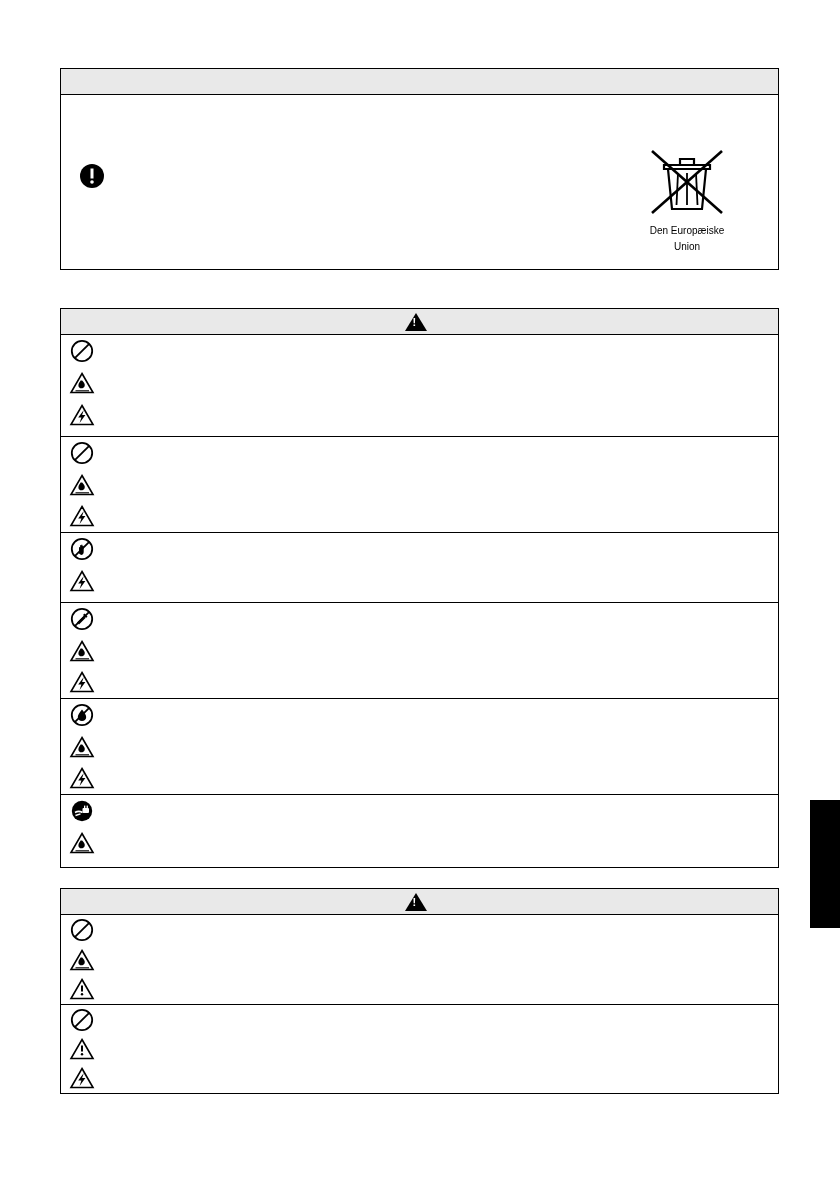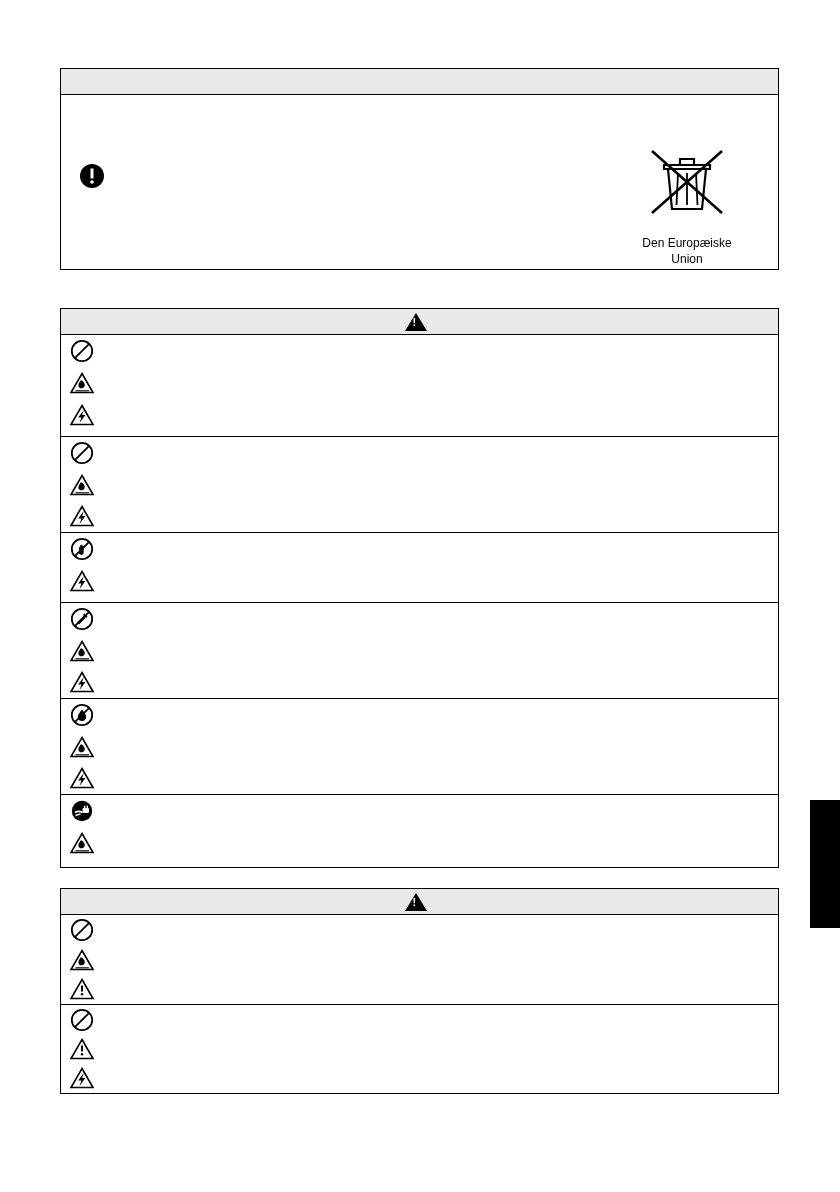--- a/index.html
+++ b/index.html
@@ -99,23 +99,23 @@
     line-height: 15px;
   }
   #weee-wrap {
     position: absolute;
     right: 16px;
     top: 48px;
     width: 150px;
     text-align: center;
   }
   #weee-caption {
-    font-size: 12px;
+    font-size: 10px;
     line-height: 16px;
-    margin-top: 16px;
+    margin-top: 4px;
   }
 
   
   #warning-box {
     left: 60px;
     top: 308px;
     width: 719px;
     height: 560px;
   }
   #caution-box {

